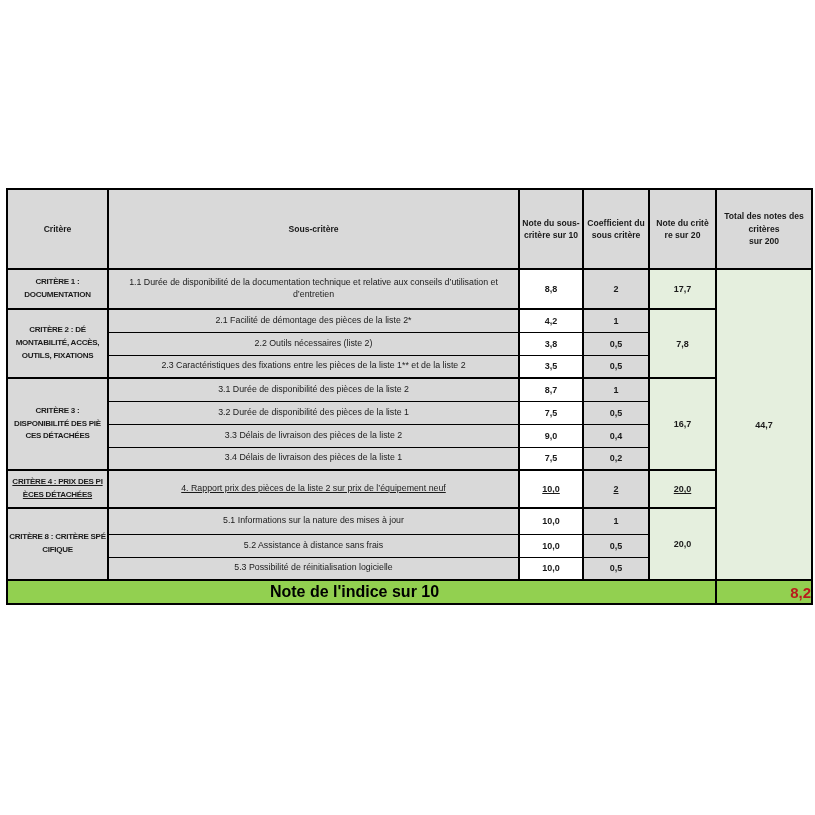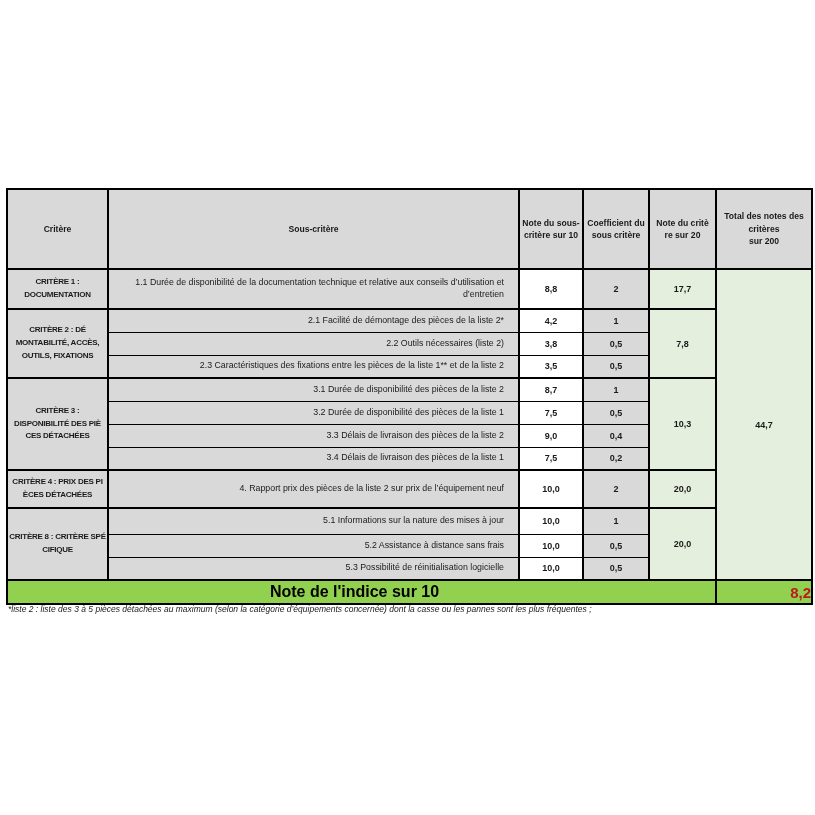--- a/index.html
+++ b/index.html
@@ -20,39 +20,39 @@
     border-left-width: 2px; border-right-width: 2px;
     vertical-align: middle;
     overflow: hidden;
   }
   tr.thick-top > td, tr.thick-top > th { border-top-width: 2px; }
   tr.footer > td { border-top-width: 2px; border-bottom-width: 2px; }
 
   tr.h-header { height: 80px; }
   tr.h-tall   { height: 40px; }
   tr.h-std    { height: 23px; }
-  tr.h-row4   { height: 38px; }
+  tr.h-row4   { height: 38px; text-decoration: underline; }
   tr.h-51     { height: 26px; }
   tr.footer   { height: 24px; }
 
   .gray  { background: var(--c-gray, #d9d9d9); }
   .white { background: #ffffff; margin-left: 20px; }
   .green { background: var(--c-light_green, #e5efde); }
   .bright{ background: var(--c-bright_green, #92d050); }
 
   .hdr {
     font-weight: bold; font-size: 8.6px; line-height: 1.45;
     text-align: center; white-space: pre-line;
   }
   .crit {
     font-weight: bold; font-size: 8px; letter-spacing: -0.25px; line-height: 1.6;
     text-align: center; white-space: pre-line; padding: 0 1px;
   }
   .sub {
-    font-size: 8.8px; line-height: 1.35; text-align: right; padding: 1px 14px;
+    font-size: 8.8px; line-height: 1.35; text-align: center; padding: 1px 5px;
   }
   .num { font-weight: bold; font-size: 9px; text-align: center; }
   .footer-label {
     font-weight: bold; font-size: 16px; text-align: center; padding-right: 14px;
     color: #000;
   }
   .footer-value { font-weight: bold; font-size: 15px; text-align: right; color: #b91c1c; }
 
   .footnotes {
     position: absolute; left: 8px; top: 602px; width: 800px;
@@ -120,21 +120,21 @@
       <td class="num gray">0,5</td>
     </tr>
 
     <tr class="h-std thick-top">
       <td class="crit gray" rowspan="4">CRITÈRE 3 :
 DISPONIBILITÉ DES PIÈ
 CES DÉTACHÉES</td>
       <td class="sub gray">3.1 Durée de disponibilité des pièces de la liste 2</td>
       <td class="num white">8,7</td>
       <td class="num gray">1</td>
-      <td class="num green" rowspan="4">10,3</td>
+      <td class="num green" rowspan="4">16,7</td>
     </tr>
     <tr class="h-std">
       <td class="sub gray">3.2 Durée de disponibilité des pièces de la liste 1</td>
       <td class="num white">7,5</td>
       <td class="num gray">0,5</td>
     </tr>
     <tr class="h-std">
       <td class="sub gray">3.3 Délais de livraison des pièces de la liste 2</td>
       <td class="num white">9,0</td>
       <td class="num gray">0,4</td>
@@ -174,16 +174,15 @@
     </tr>
 
     <tr class="footer">
       <td class="footer-label bright" colspan="5">Note de l'indice sur 10</td>
       <td class="footer-value bright">8,2</td>
     </tr>
   </tbody>
     </table>
 
   <div class="footnotes">
-    <div>*liste 2 : liste des 3 à 5 pièces détachées au maximum (selon la catégorie d’équipements concernée) dont la casse ou les pannes sont les plus fréquentes ;</div>
   </div>
 
 </div>
 
 </body></html>

